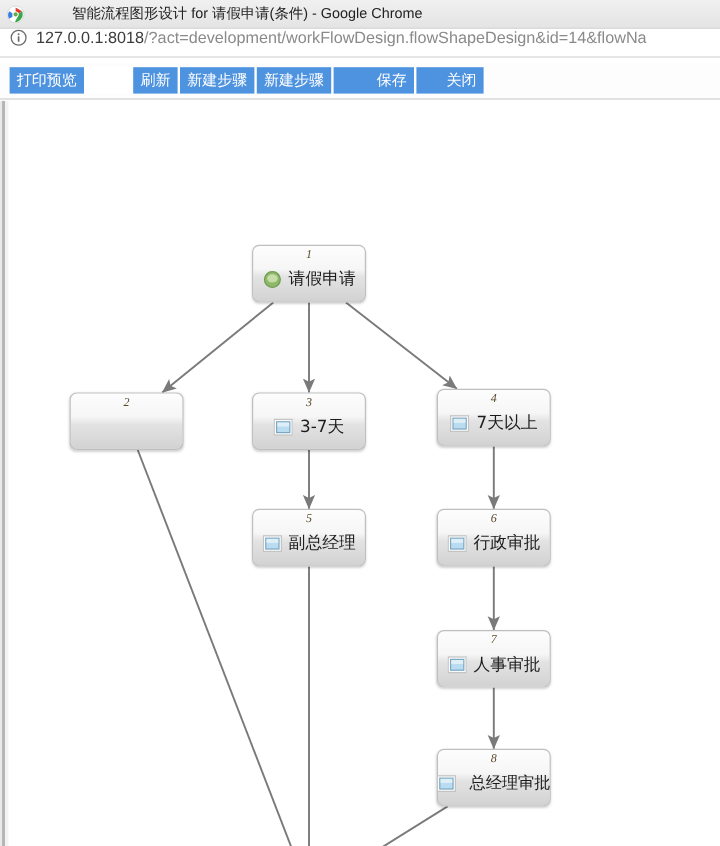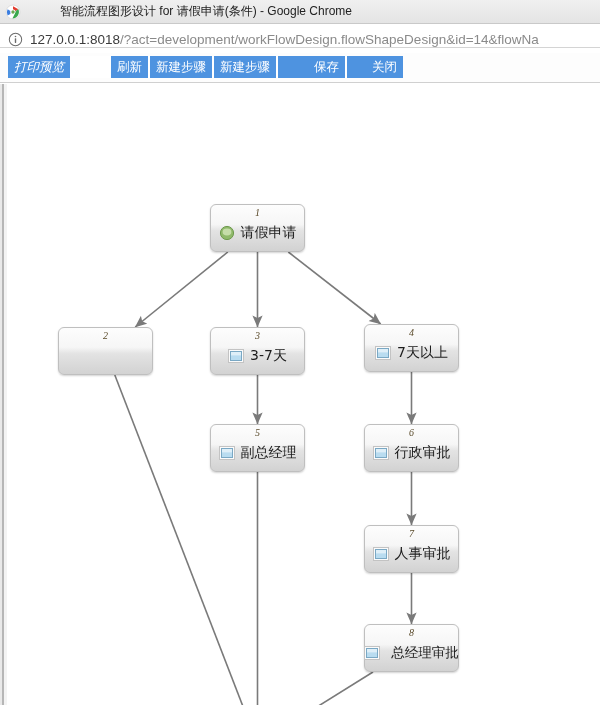--- a/index.html
+++ b/index.html
@@ -41,21 +41,21 @@
     overflow: hidden;
     letter-spacing: 0px;
   }
 
   
   .urlbar {
     position: absolute; left: 0; top: 24px;
     width: 600px; height: 24px;
     background: #ffffff;
     border-bottom: 1px solid #d4d4d4;
-    display: flex; align-items: flex-end;
+    display: flex; align-items: flex-start;
     box-sizing: border-box;
     padding-left: 8px;
   }
   .info-icon {
     width: 15px; height: 15px;
     flex: 0 0 15px;
     margin-right: 7px;
   }
   .url-text {
     font-size: 13.5px;
@@ -190,21 +190,21 @@
         <rect x="7.25" y="6.6" width="1.5" height="5" rx="0.5" fill="#6b6b6b"></rect>
       </svg>
     </span>
     <span class="url-text">
       <span class="url-host">127.0.0.1:8018</span><span>/?act=development/workFlowDesign.flowShapeDesign&amp;id=14&amp;flowNa</span>
     </span>
   </div>
 
   <div class="page-toolbar">
     <div class="toolbar-inner" id="toolbar-inner">
-        <button class="tb-btn" style="background: rgb(78, 147, 224); color: rgb(255, 255, 255); font-style: italic;">打印预览</button>
+        <button class="tb-btn" style="background: rgb(78, 147, 224); color: rgb(255, 255, 255);">打印预览</button>
         <button class="tb-btn" style="background: rgb(78, 147, 224); color: rgb(255, 255, 255); margin-top: 36px;">打印</button>
         <button class="tb-btn" style="background: rgb(78, 147, 224); color: rgb(255, 255, 255);">刷新</button>
         <button class="tb-btn" style="background: rgb(78, 147, 224); color: rgb(255, 255, 255);">新建步骤</button>
         <button class="tb-btn" style="background: rgb(78, 147, 224); color: rgb(255, 255, 255);">新建步骤</button>
         <button class="tb-btn" style="background: rgb(78, 147, 224); color: rgb(255, 255, 255); padding-left: 36px;">保存</button>
         <button class="tb-btn" style="background: rgb(78, 147, 224); color: rgb(255, 255, 255);">关闭</button>
       </div>
   </div>
 
   <div class="canvas-wrap">

